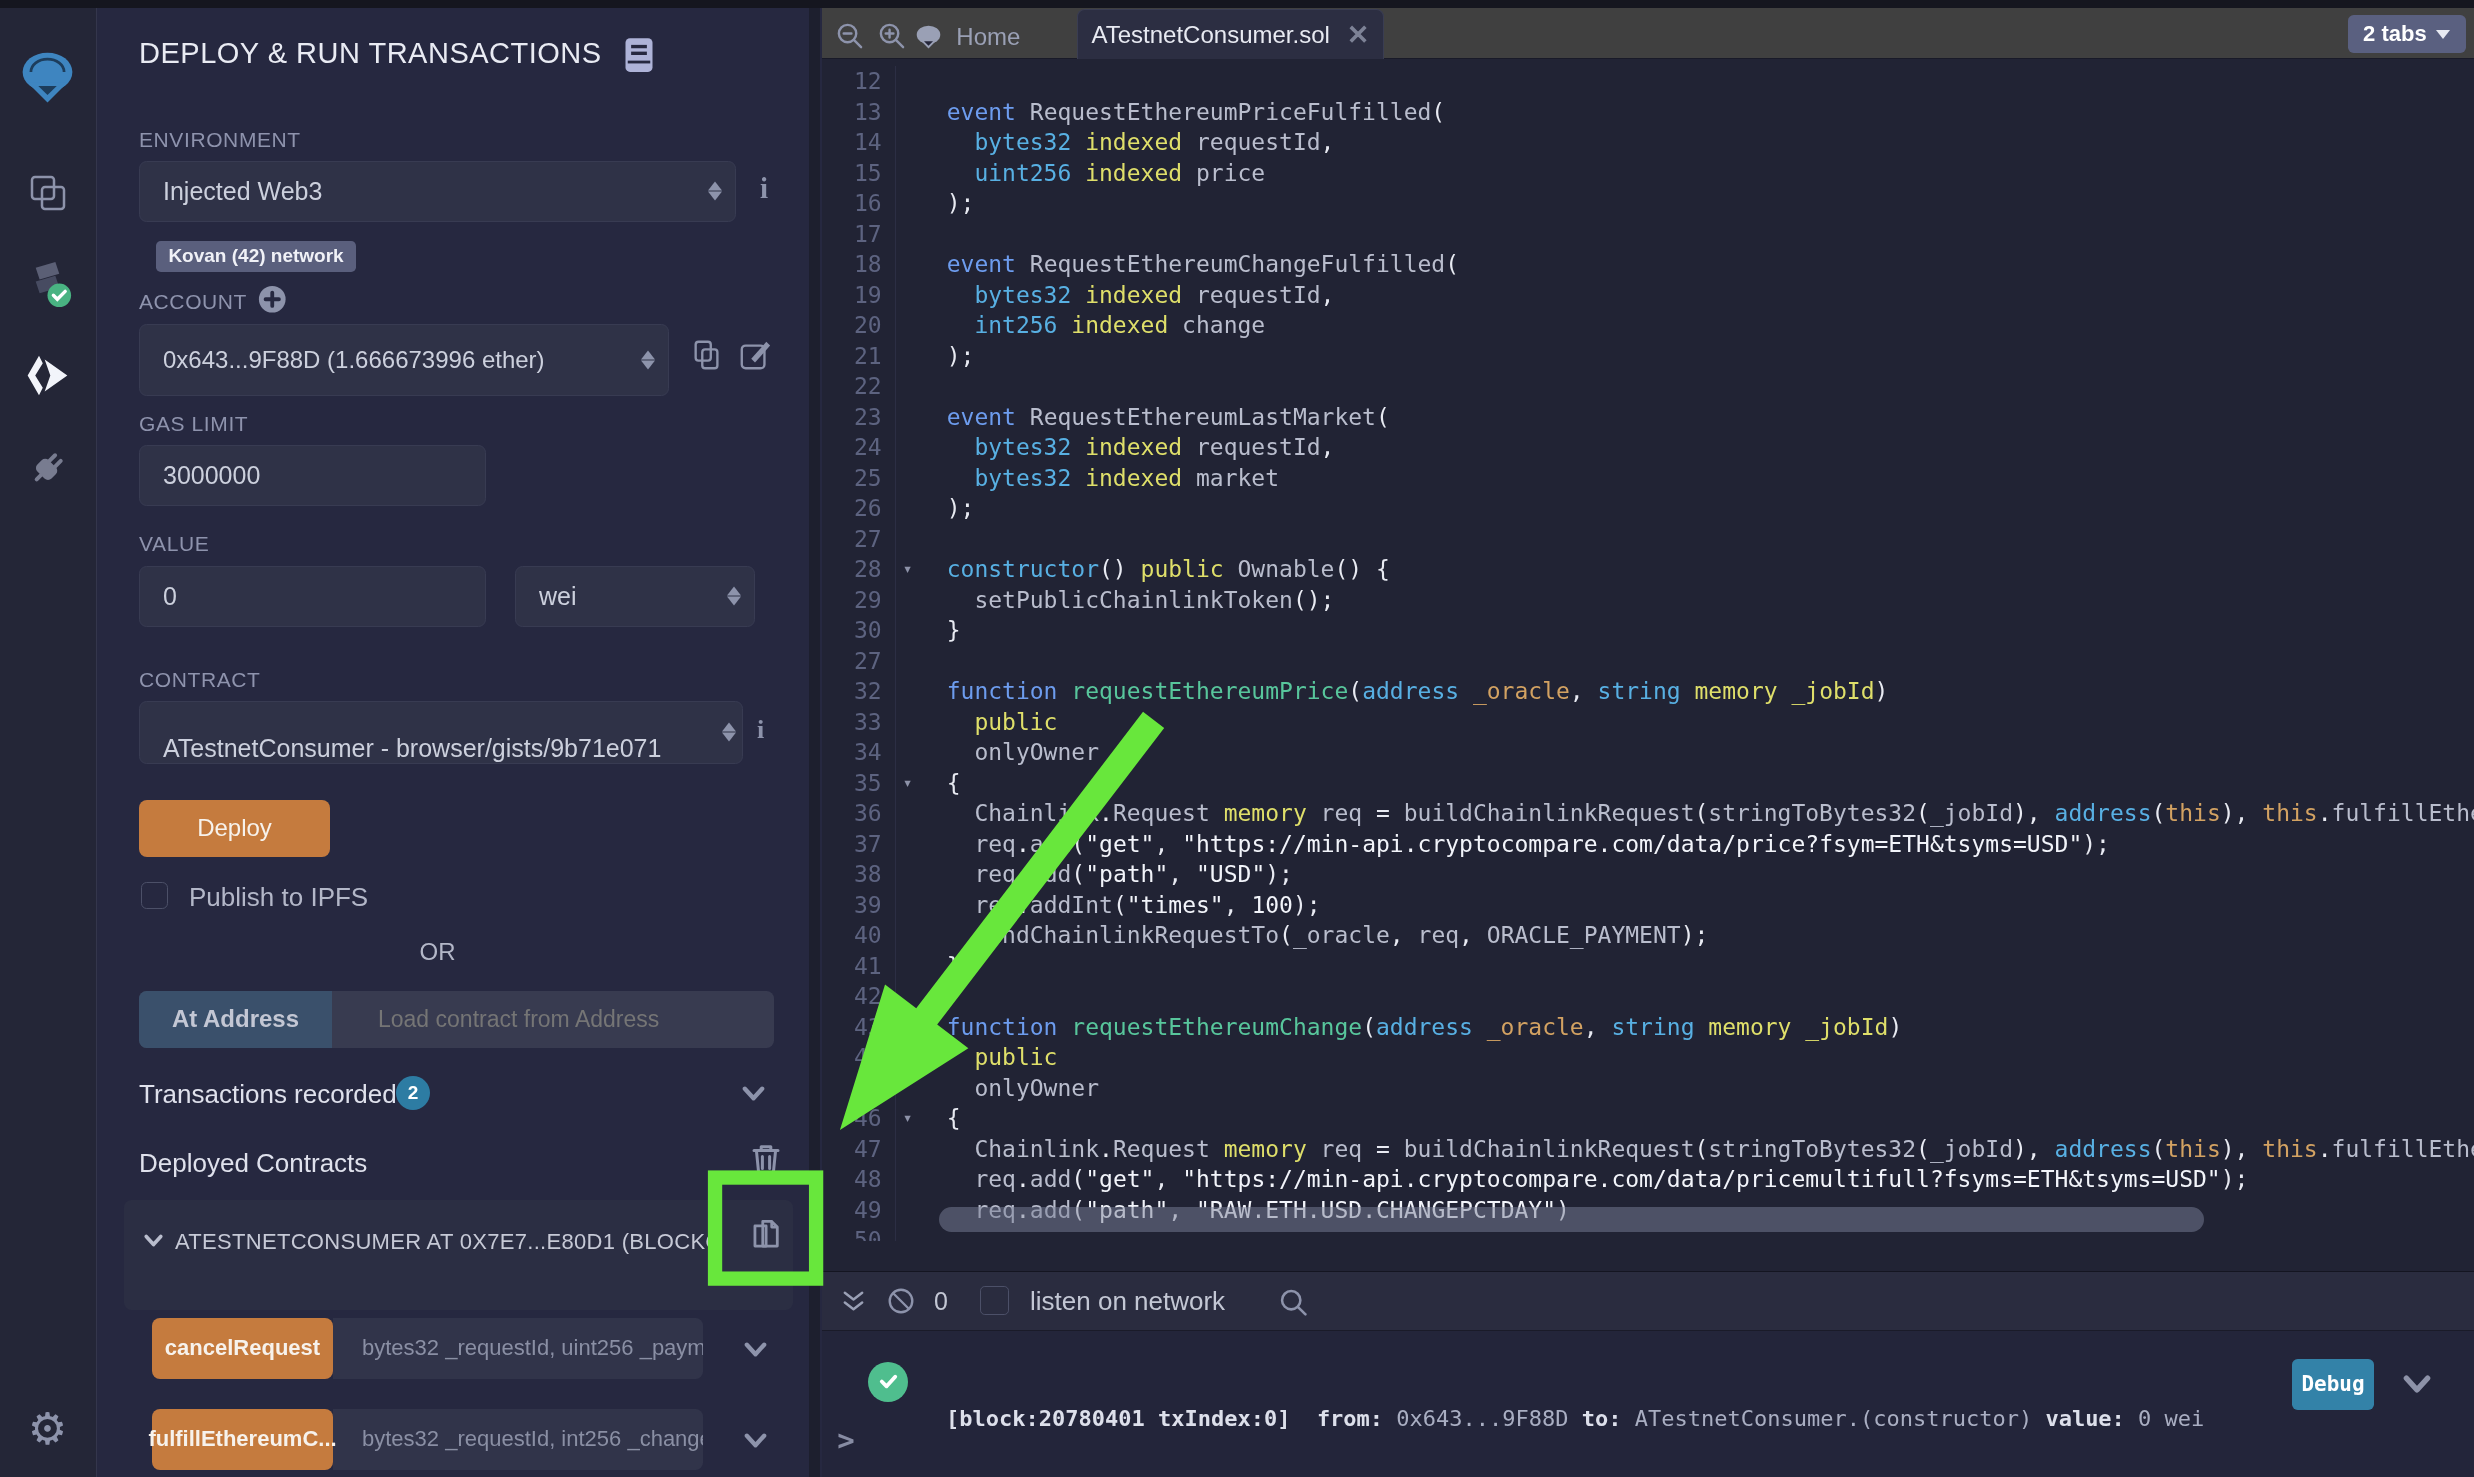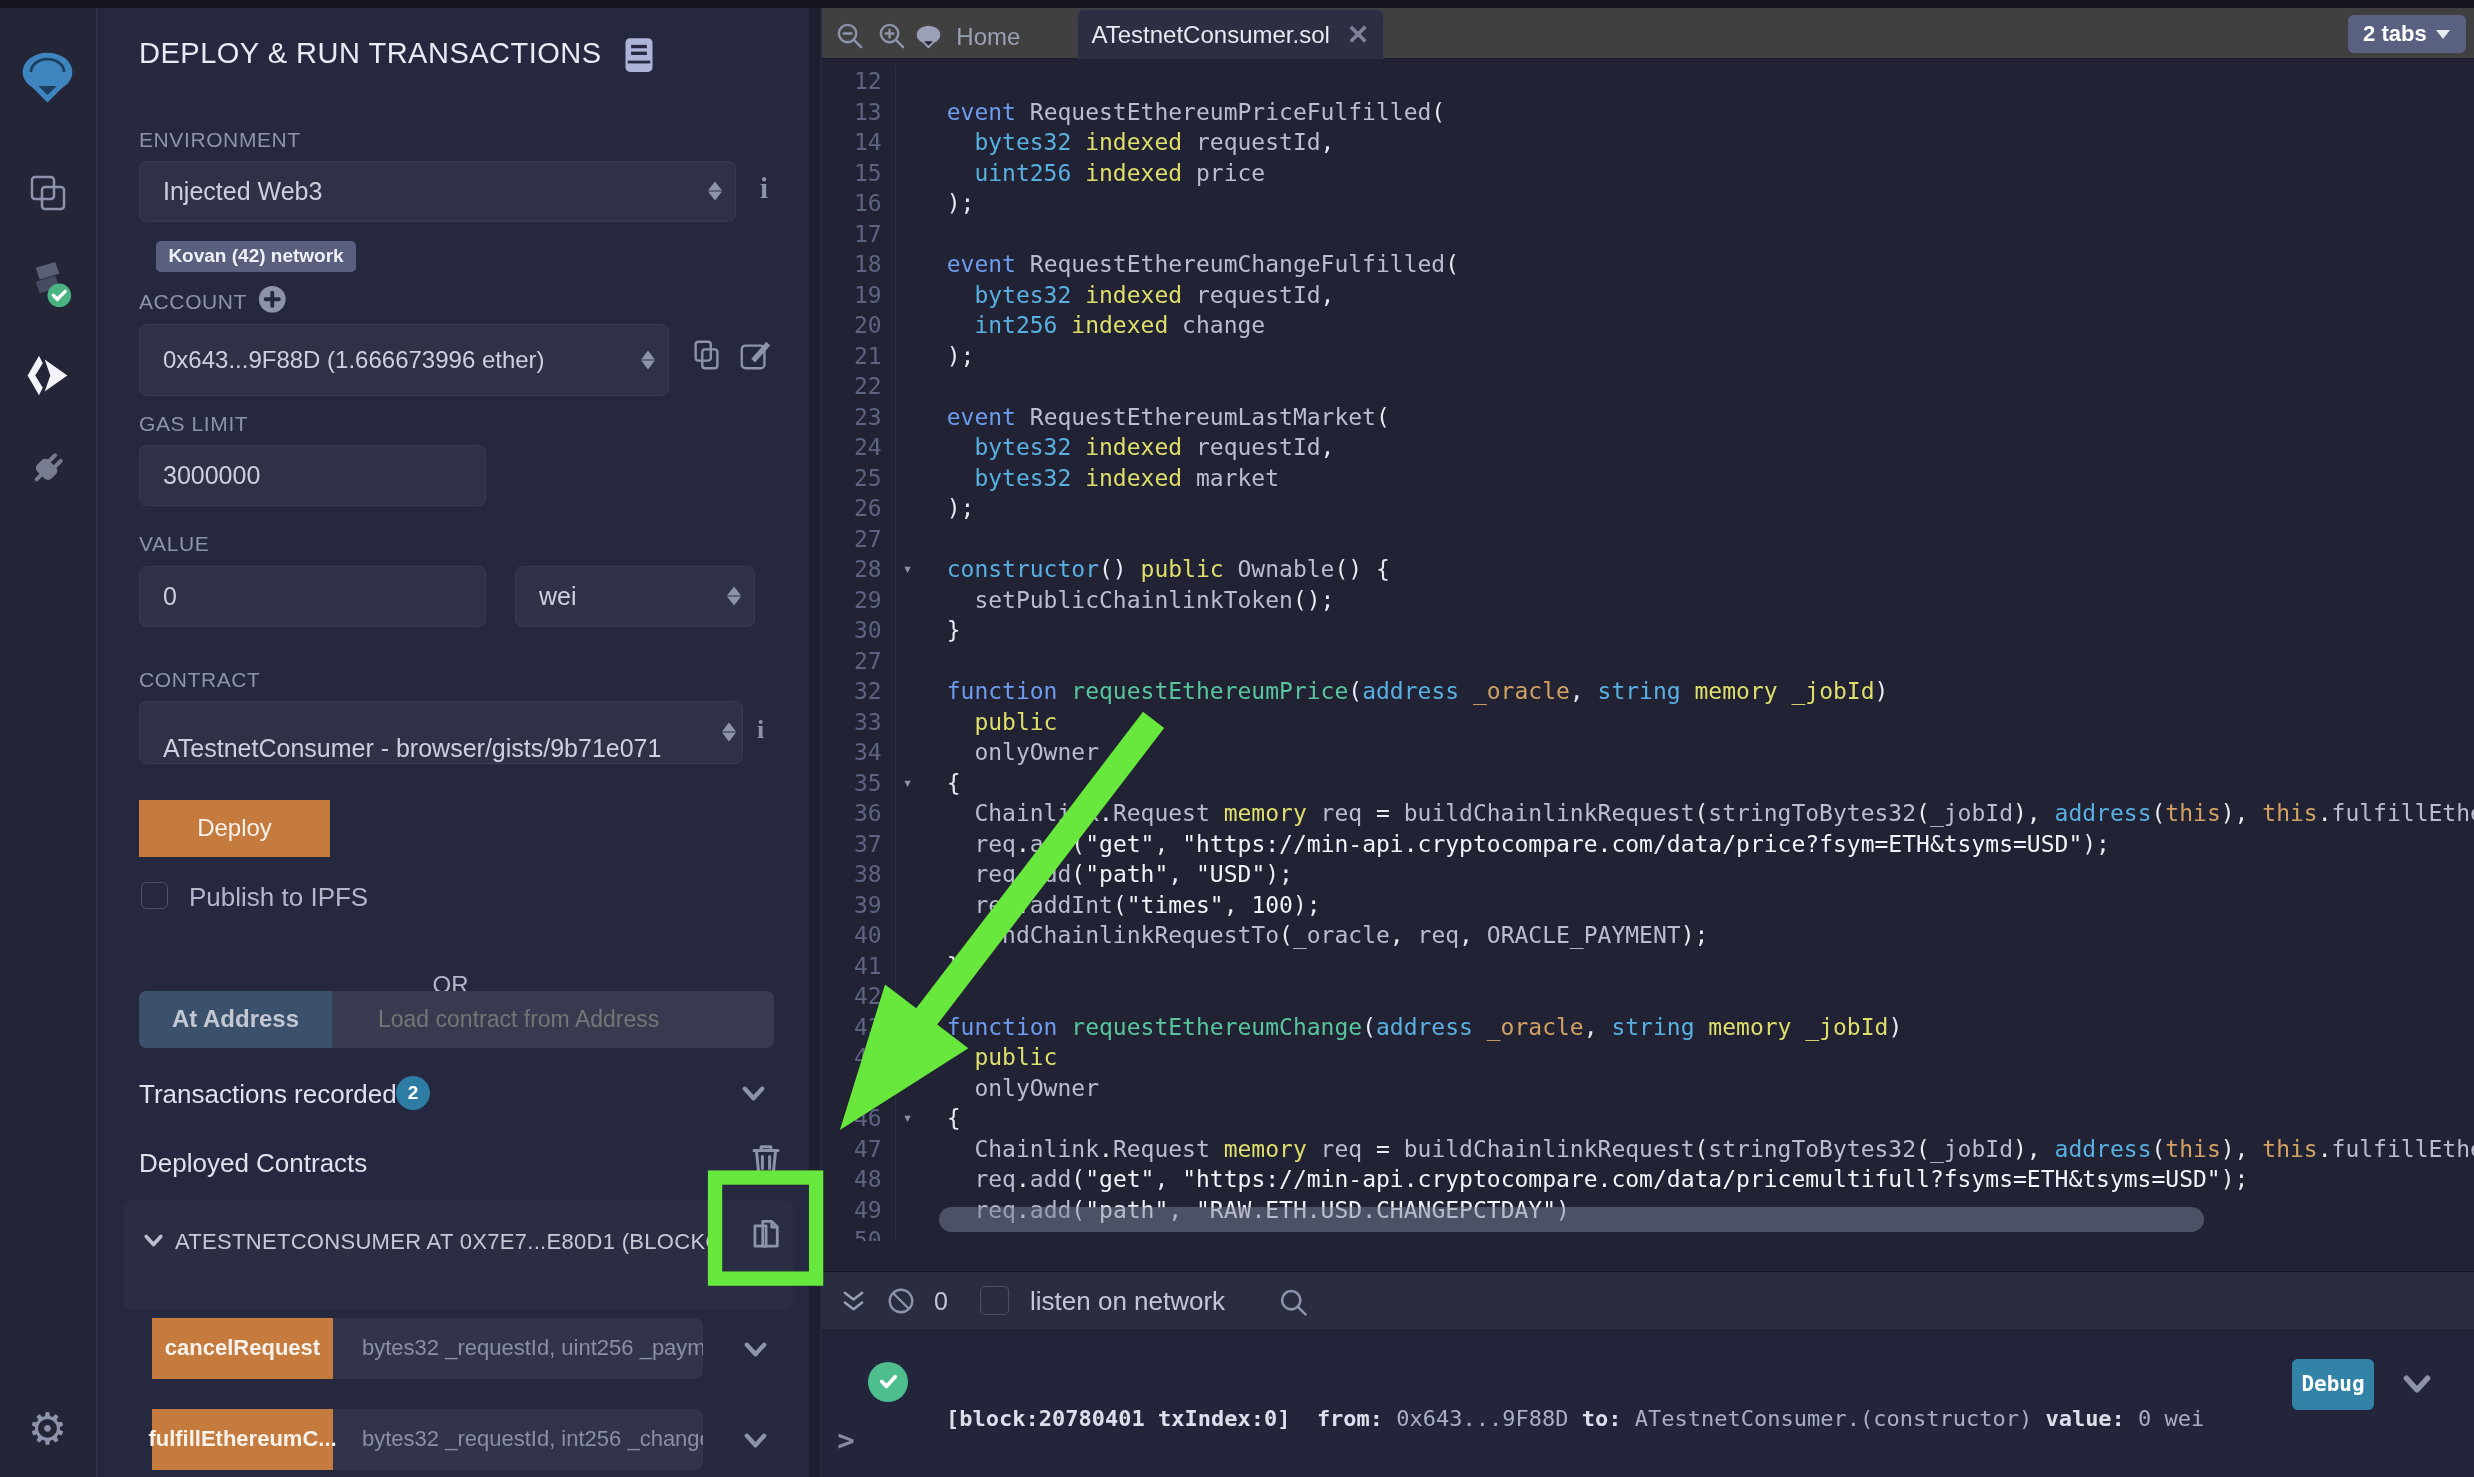--- a/index.html
+++ b/index.html
@@ -22,21 +22,21 @@
             color:#ccd0dd; font-size:25px; display:flex; align-items:center; padding:0 23px;
             overflow:hidden; white-space:nowrap; font-family:"Liberation Sans",sans-serif; }
   input.tinput { outline:none; }
   .stepper { position:absolute; right:13.3px; top:50%; transform:translateY(-50%);
              display:flex; flex-direction:column; gap:4.8px; }
   .stepper i.up { width:0;height:0;border:7.6px solid transparent; border-bottom:9.5px solid #8d93ab; margin-bottom:-1.9px;}
   .stepper i.dn { width:0;height:0;border:7.6px solid transparent; border-top:9.5px solid #8d93ab; margin-top:-1.9px;}
   .badge { position:absolute; left:59px; top:233px; background:#5a5f7d; border-radius:4.8px;
            color:#f0f1f7; font-size:19px; font-weight:bold; padding:4.8px 12.4px; }
   .infoi { position:absolute; color:#8d93ab; font-weight:bold; font-size:29px; font-family:"Liberation Serif",serif; }
-  .obtn { position:absolute; background:#c57b3e; border-radius:0; color:#f7f2ec;
+  .obtn { position:absolute; background:#c57b3e; border-radius:8px; color:#f7f2ec;
           display:flex; align-items:center; justify-content:center; }
   .checkbox { position:absolute; width:27px; height:27px; border:1.9px solid #4c5068; border-radius:5.7px; }
   .ddchev { position:absolute; width:25px; height:25px; }
   .fnrow { position:absolute; left:55px; width:648px; height:61px;padding-left:11px; }
   .fnrow .fninput { position:absolute; left:181px; top:0; width:370px; height:61px; background:#31344a;
         border-radius:0 7.6px 7.6px 0; color:#8a8fa4; font-size:22px; display:flex; align-items:center;
         padding-left:29px; overflow:hidden; white-space:nowrap; }
   .fnrow .obtn { left:0; top:0; width:181px; height:61px; font-size:22px; font-weight:bold; z-index:2; }
 
   
@@ -203,21 +203,21 @@
       <span class="stepper" style="right:5.7px;">
           <i class="up"></i>
           <i class="dn"></i>
         </span>
     </div>
     <div class="infoi" style="left:660px;top:707px;font-size:26px;">i</div>
 
     <div class="obtn" style="left:42px;top:792px;width:191px;height:57px;font-size:24px;">Deploy</div>
     <div class="checkbox" style="left:44px;top:874px;"></div>
     <div style="position:absolute;left:92px;top:874px;font-size:26px;color:#b3b7c8;">Publish to IPFS</div>
-    <div style="position:absolute;left:37px;top:930px;width:633px;text-align:center;font-size:24px;color:#b3b7c8;margin-top:33px;">OR</div>
+    <div style="position:absolute;left:24px;top:930px;width:633px;text-align:center;font-size:24px;color:#b3b7c8;">OR</div>
 
     <div style="position:absolute;left:42px;top:983px;width:635px;height:57px;background:#383b50;border-radius:7.6px;">
       <div style="position:absolute;left:0;top:0;width:193px;height:57px;background:#3a506b;border-radius:7.6px 0 0 7.6px;display:flex;align-items:center;justify-content:center;color:#c3c7d4;font-size:24px;font-weight:bold;">At Address</div>
       <input style="position: absolute; left: 193px; top: 0px; width: 439px; height: 57px; background: transparent; border: none; outline: none; color: rgb(120, 125, 147); font-size: 23px; padding-left: 46px; font-family: &quot;Liberation Sans&quot;, sans-serif;" placeholder="Load contract from Address">
     </div>
 
     <div style="position:absolute;left:42px;top:1071px;font-size:26px;color:#dfe1ec;">Transactions recorded</div>
     <div style="position:absolute;left:299px;top:1068px;width:34px;height:34px;border-radius:50%;background:#2d7ca3;color:#fff;font-size:19px;font-weight:bold;display:flex;align-items:center;justify-content:center;">2</div>
     <svg class="ddchev" style="left:644px;top:1073px;" viewBox="0 0 26 26">
         <path d="M4 8 L13 18 L22 8" stroke="#8d93ab" stroke-width="4.5" fill="none" stroke-linecap="round" stroke-linejoin="round"></path>

